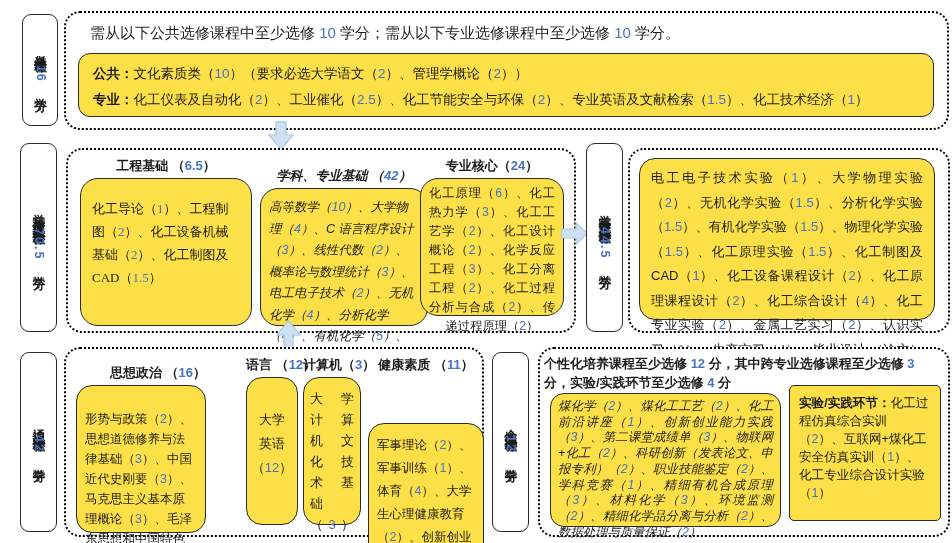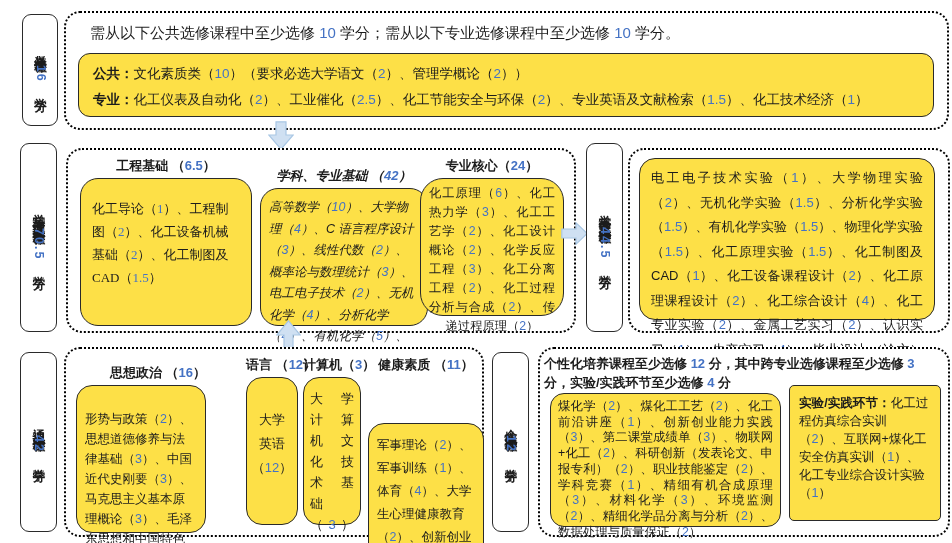--- a/index.html
+++ b/index.html
@@ -26,21 +26,21 @@
     border:1.6px solid #2a2a2a;border-radius:18px;background:#fde047;box-sizing:border-box;
   }
   .num{color:#4472c4;}
   .colhead{
     font-weight:bold;font-size:13px;text-align:center;margin-bottom:3px;white-space:nowrap;
   }
   .col{position:absolute;display:flex;flex-direction:column;}
   .colbody{font-size:12.5px;}
   .b{font-weight:bold;}
   .jc{text-align:justify;text-align-last:center;}
-  .jl{text-align:justify;}
+  .jl{text-align:justify;font-style:italic;}
   .precol{white-space:pre-line;text-align:justify;text-align-last:justify;}
   .prec{white-space:pre-line;text-align:center;}
   svg{display:block;}
 </style>
 </head>
 <body>
 
 <div class="canvas">
 
   <div class="vlabel abs" style="left:22px;top:14px;width:34px;height:110px;">
@@ -74,21 +74,21 @@
     <div class="roundbox colbody" style="height:148px;padding:18px 11px 0;font-size:13px;line-height:23px;font-family:Liberation Serif, serif;">化工导论（<span class="num">1</span>）、工程制图（<span class="num">2</span>）、化工设备机械基础（<span class="num">2</span>）、化工制图及 CAD（<span class="num">1.5</span>）</div>
   </div>
 
   <div class="col" style="left:260px;top:167px;width:168px;font-style:italic;">
     <div class="colhead">学科、专业基础 （<span class="num">42</span>）</div>
     <div class="roundbox colbody" style="height:138px;padding:8px 8px 0;line-height:21.5px;">高等数学（<span class="num">10</span>）、大学物理（<span class="num">4</span>）、C 语言程序设计（<span class="num">3</span>）、线性代数（<span class="num">2</span>）、概率论与数理统计（<span class="num">3</span>）、电工电子技术（<span class="num">2</span>）、无机化学（<span class="num">4</span>）、分析化学（<span class="num">4</span>）、有机化学（<span class="num">5</span>）、物理化学（<span class="num">5</span>）</div>
   </div>
 
   <div class="col" style="left:420px;top:157px;width:144px;">
     <div class="colhead">专业核心（<span class="num">24</span>）</div>
-    <div class="roundbox colbody jc" style="height:138px;padding:5px 8px 12px;font-size:12.3px;line-height:19px;border-radius:23px;">化工原理（<span class="num">6</span>）、化工热力学（<span class="num">3</span>）、化工工艺学（<span class="num">2</span>）、化工设计概论（<span class="num">2</span>）、化学反应工程（<span class="num">3</span>）、化工分离工程（<span class="num">2</span>）、化工过程分析与合成（<span class="num">2</span>）、传递过程原理（<span class="num">2</span>）</div>
+    <div class="roundbox colbody jc" style="height:138px;padding:5px 8px 12px;font-size:12.3px;line-height:19px;">化工原理（<span class="num">6</span>）、化工热力学（<span class="num">3</span>）、化工工艺学（<span class="num">2</span>）、化工设计概论（<span class="num">2</span>）、化学反应工程（<span class="num">3</span>）、化工分离工程（<span class="num">2</span>）、化工过程分析与合成（<span class="num">2</span>）、传递过程原理（<span class="num">2</span>）</div>
   </div>
 
   <svg class="abs" style="left:561px;top:222px;" width="27" height="23" viewBox="0 0 27 23">
     <polygon points="0.8,7 15,7 15,0.8 26.2,11.5 15,22.2 15,16 0.8,16" fill="#cfe0f2" stroke="#a9c7e4" stroke-width="1.2"></polygon>
   </svg>
 
   <div class="vlabel abs" style="left:586px;top:143px;width:35px;height:187px;">
     <span class="vtext">学科专业实践必修课程（<span class="num">44.5</span> 学分）</span>
   </div>
 

